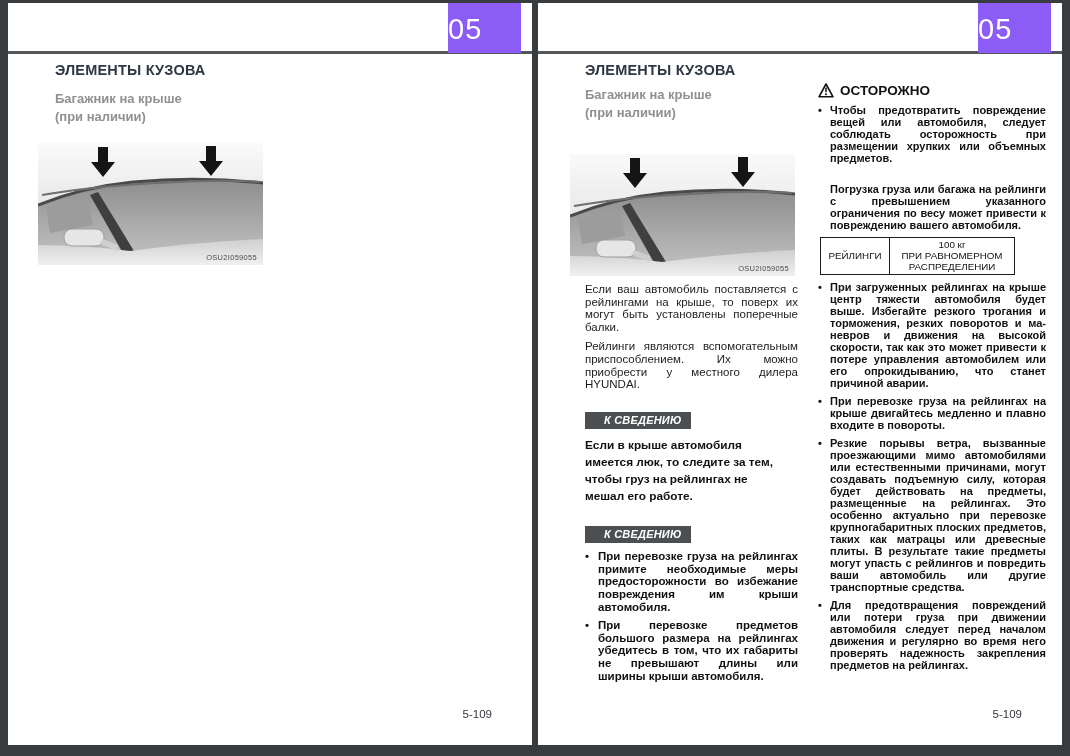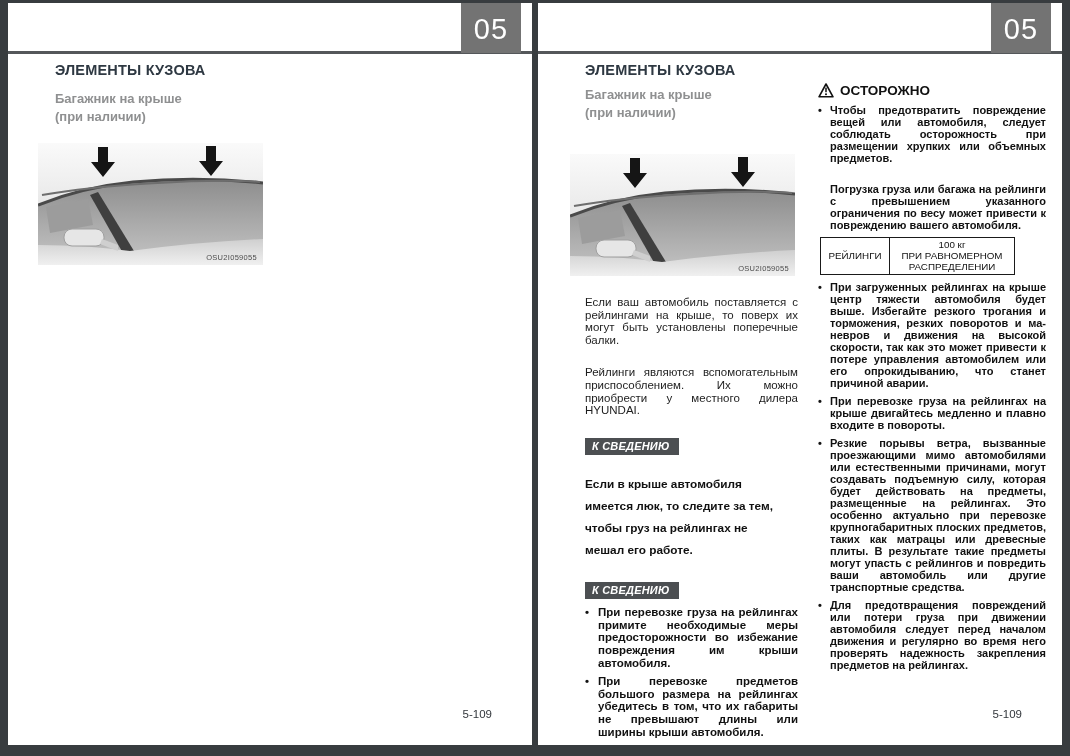--- a/index.html
+++ b/index.html
@@ -10,23 +10,23 @@
     -webkit-font-smoothing:antialiased;
   }
   .page{
     position:absolute;top:3px;width:524px;height:742px;
     background:#ffffff;
   }
   .page.left{left:8px;}
   .page.right{left:538px;}
 
   .chapter-tab{
-    position:absolute;top:0;right:11px;width:60px;height:50px;
-    background:#737373;color:#ffffff;font-size:29px;line-height:52px;
-    text-align:center;z-index:2;letter-spacing:1px;
+    position:absolute;top:0;right:11px;width:73px;height:50px;
+    background:#8b5cf6;color:#ffffff;font-size:29px;line-height:52px;
+    z-index:2;letter-spacing:1px;
   }
   .header-rule{
     position:absolute;top:48px;left:0;right:0;height:3px;background:#54575a;z-index:1;
   }
 
   .sec-title{font-size:14.5px;font-weight:bold;color:#2e3842;letter-spacing:.2px;}
   .subtitle{font-size:13px;font-weight:bold;color:#8f9091;line-height:18px;white-space:pre-line;margin-top:8px;}
 
   .figure{
     position:relative;width:225px;height:122px;background:#e9e9e9;overflow:hidden;
@@ -45,28 +45,28 @@
   .lp-title{position:absolute;left:47px;top:59px;}
   .lp-subtitle{position:absolute;left:47px;top:79px;}
   .lp-figure{position:absolute;left:30px;top:140px;}
   .lp-body{position:absolute;left:47px;top:268px;width:231px;}
   .page-num{position:absolute;right:40px;bottom:25px;font-size:11.5px;color:#33373c;}
 
   
   .rp-col1{position:absolute;left:32px;top:59px;width:226px;}
   .rp-col1 .indent{margin-left:15px;}
   .rp-col1 .figure{margin-top:32px;}
-  .rp-para{font-size:11.5px;line-height:12.6px;color:#1d1d1d;text-align:justify;margin-top:20px;width:213px;}
+  .rp-para{font-size:11.5px;line-height:12.6px;color:#1d1d1d;text-align:justify;margin-top:7px;width:213px;}
   .note-block{margin-top:19px;}
   .note-label{
     display:inline-block;background:#4c4f52;color:#ffffff;
     font-size:11px;font-weight:bold;font-style:italic;
-    padding:2px 9px 3px 7px;letter-spacing:.2px;
-  }
-  .note-text{font-size:11.8px;line-height:22px;font-weight:bold;color:#111;margin-top:18px;width:200px;}
+    padding:2px 9px 3px 19px;letter-spacing:.2px;
+  }
+  .note-text{font-size:11.8px;line-height:17px;font-weight:bold;color:#111;margin-top:8px;width:200px;}
   .note-bullets{margin-top:7px;width:213px;}
   .nb-item{display:flex;margin-top:5px;font-size:11.5px;line-height:12.8px;font-weight:bold;color:#111;}
   .nb-item .m{width:13px;flex:none;}
   .nb-item .t{flex:1;text-align:justify;}
 
   .rp-col2{position:absolute;left:280px;top:80px;width:228px;}
   .caution-head{display:flex;align-items:center;gap:6px;font-size:13.5px;font-weight:bold;color:#111;text-align:right;}
   .cb-item{display:flex;margin-top:6px;font-size:11px;line-height:12px;font-weight:bold;color:#111;}
   .cb-item .m{width:12px;flex:none;}
   .cb-item .t{flex:1;text-align:justify;}

